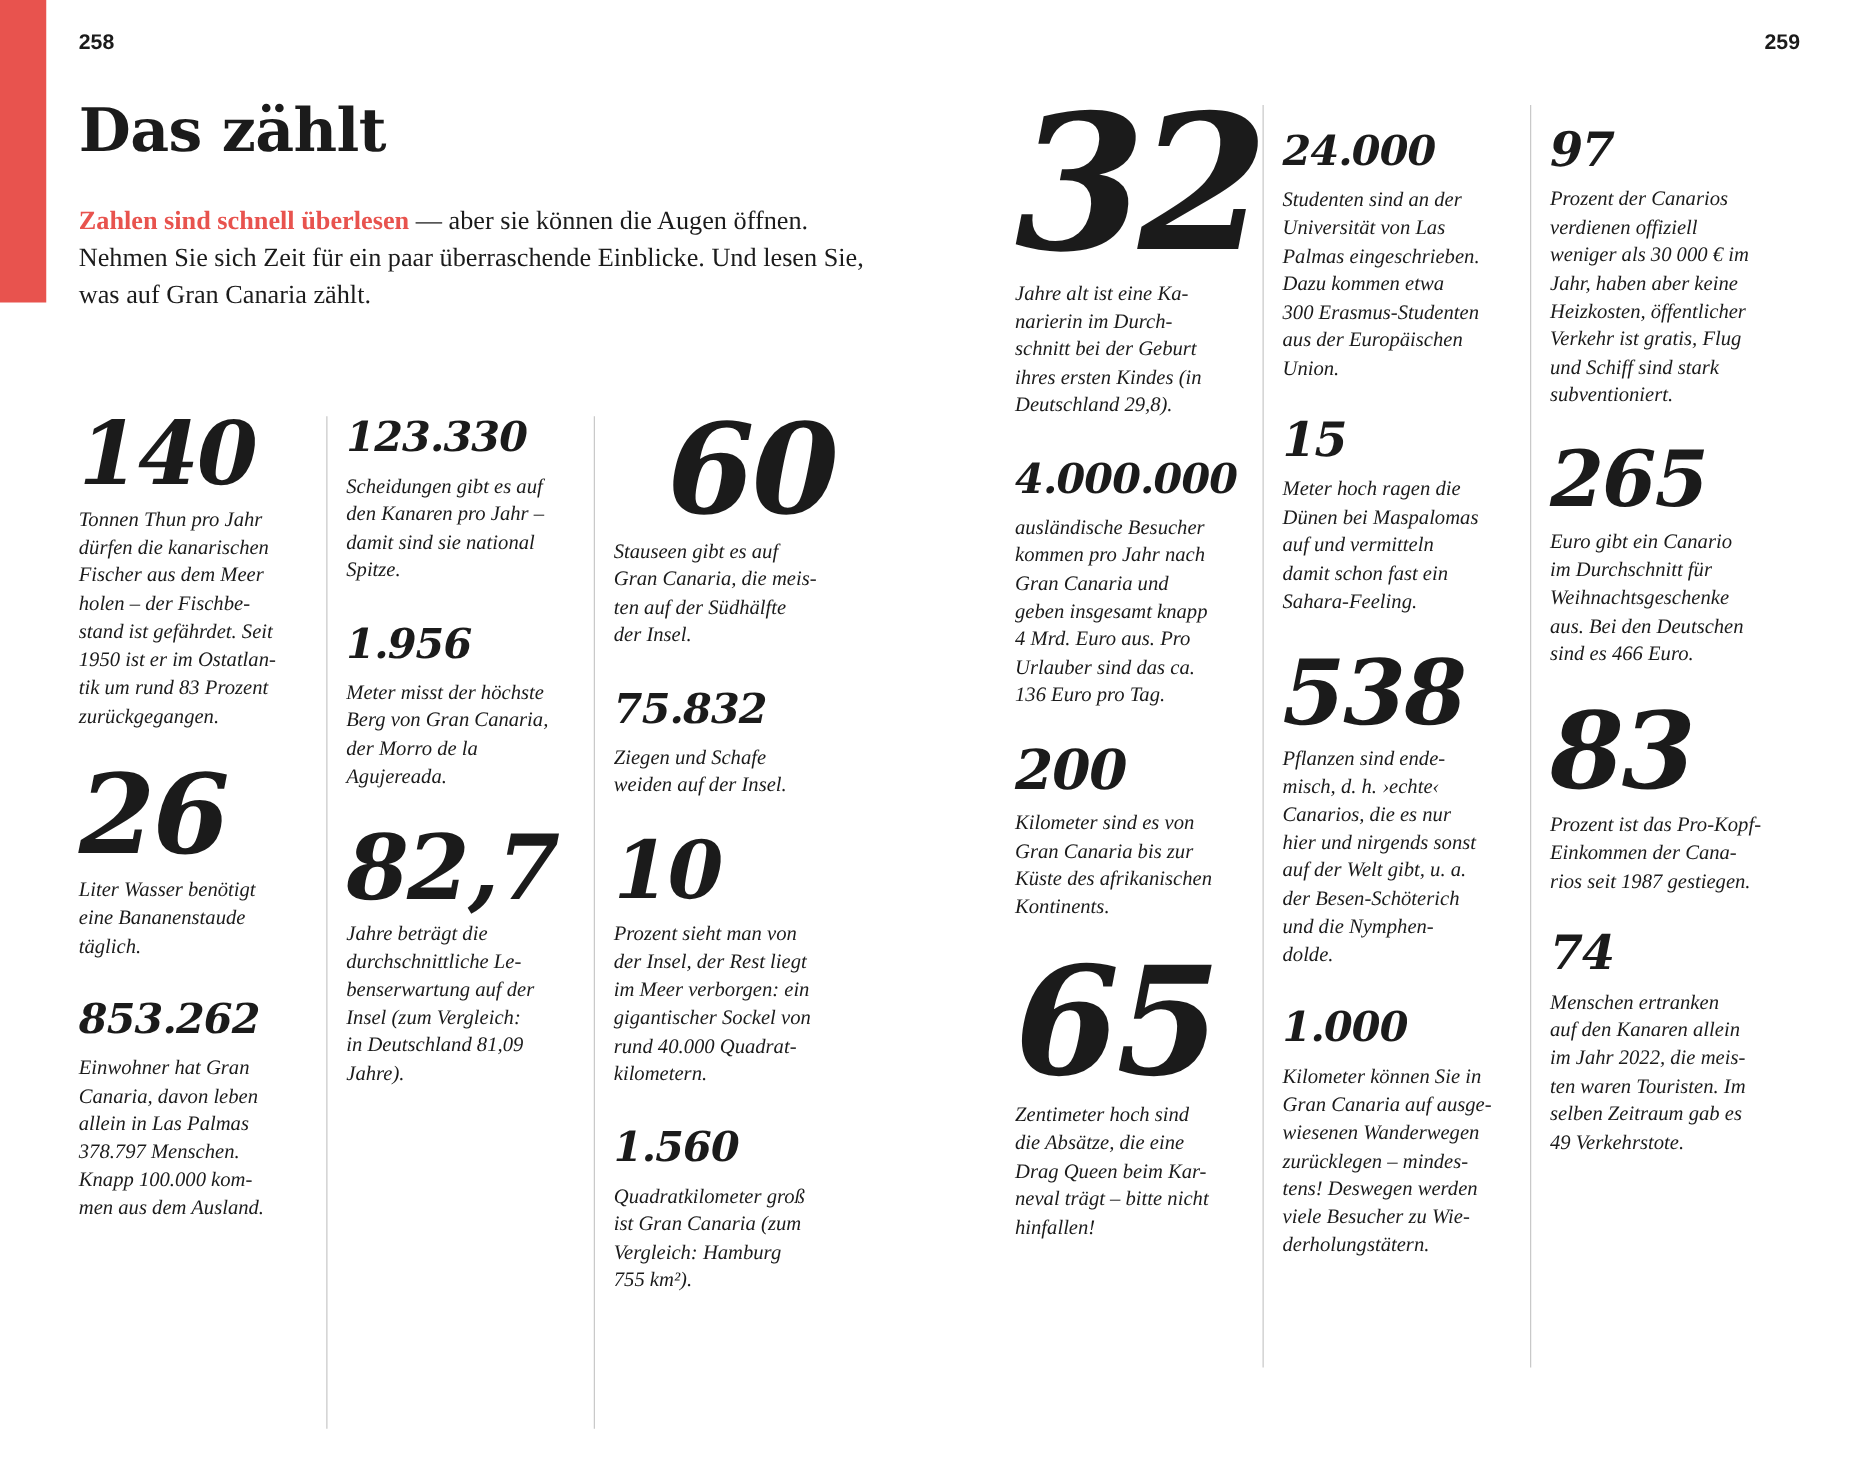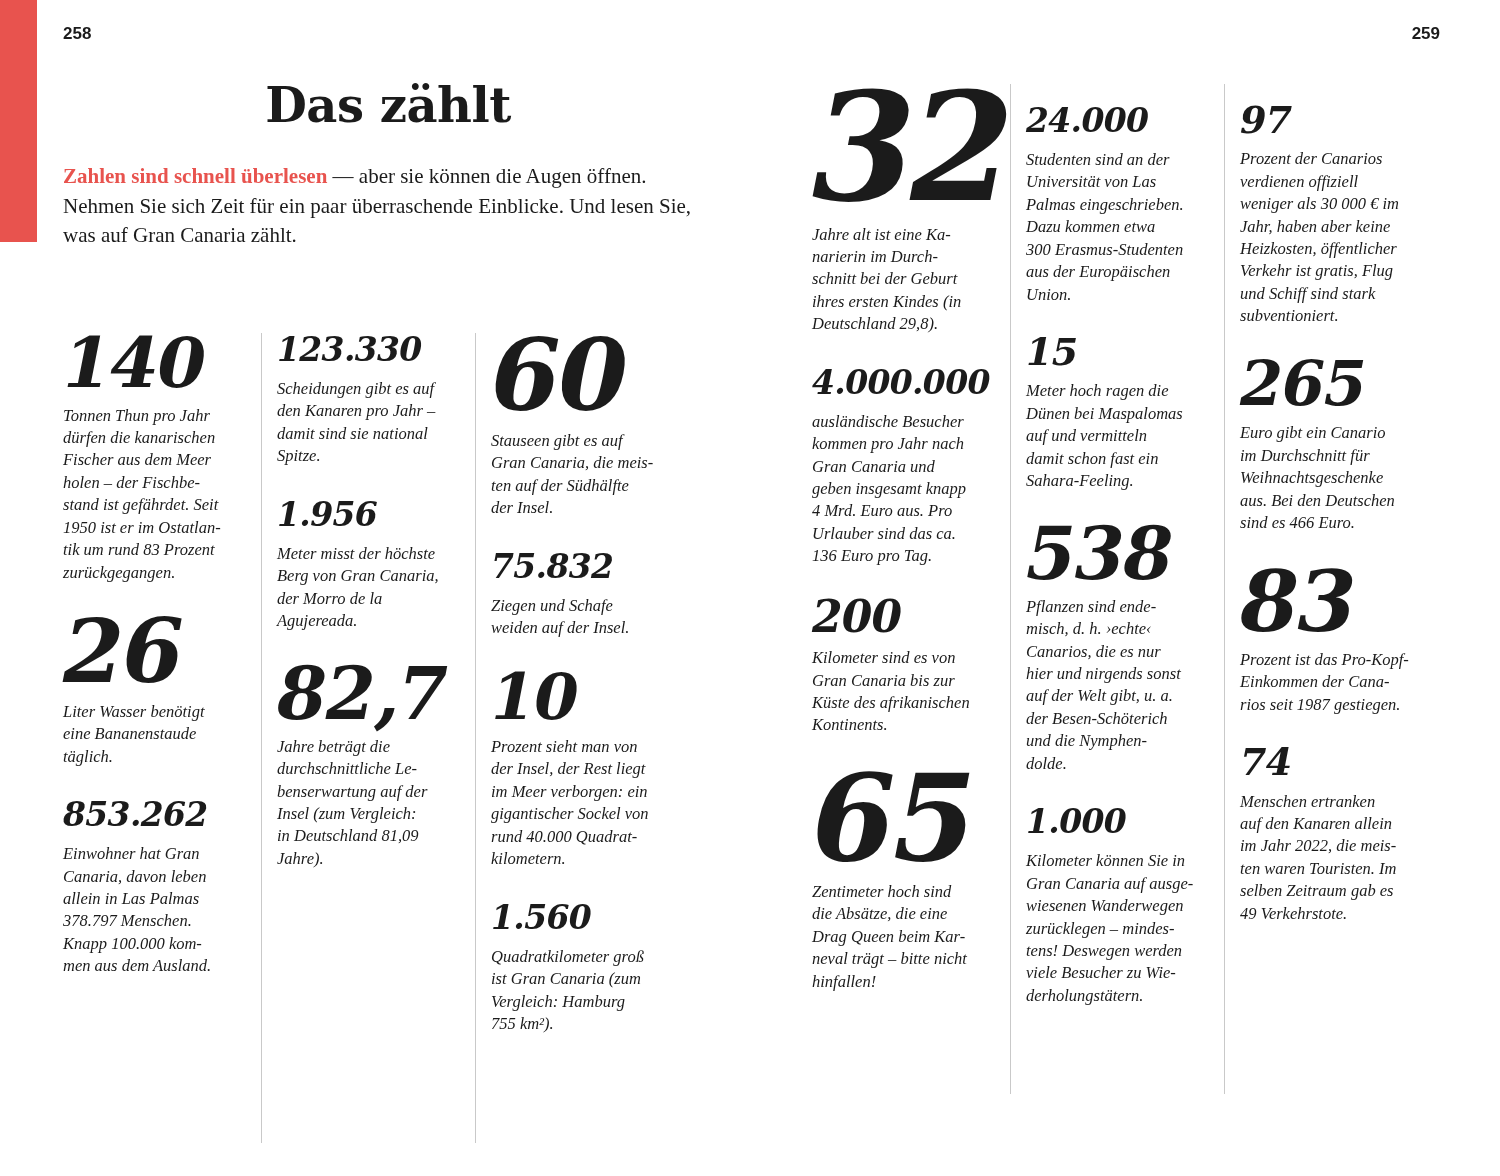--- a/index.html
+++ b/index.html
@@ -34,21 +34,20 @@
     position: absolute;
     left: 63px; top: 80px;
     width: 650px;
   }
   .title {
     font-family: "DejaVu Serif", serif;
     font-weight: 700;
     font-size: 48px;
     line-height: 1.05;
     letter-spacing: -0.5px;
-    text-align: center;
   }
   .intro {
     margin-top: 32px;
     font-size: 21px;
     line-height: 1.4;
     width: 645px;
   }
   .intro .hl {
     color: var(--accent, #e8534e);
     font-weight: bold;
@@ -88,21 +87,21 @@
   .s33  { font-size: 33px;  line-height: 1; }
   .s44  { font-size: 44px;  }
   .s48  { font-size: 38px;  }
   .s50  { font-size: 50px;  }
   .s62  { font-size: 62px;  }
   .s64  { font-size: 64px;  }
   .s70  { font-size: 70px;  }
   .s72  { font-size: 72px;  }
   .s85  { font-size: 85px;  }
   .s88  { font-size: 88px;  }
-  .s100 { font-size: 100px; }
+  .s100 { font-size: 100px; margin-left: 43px; }
   .s120 { font-size: 120px; }
   .s150 { font-size: 150px; letter-spacing: -0.04em; }
 
   .txt {
     font-size: 16.5px;
     line-height: 1.36;
     white-space: pre-line;
   }
 </style>
 </head>

